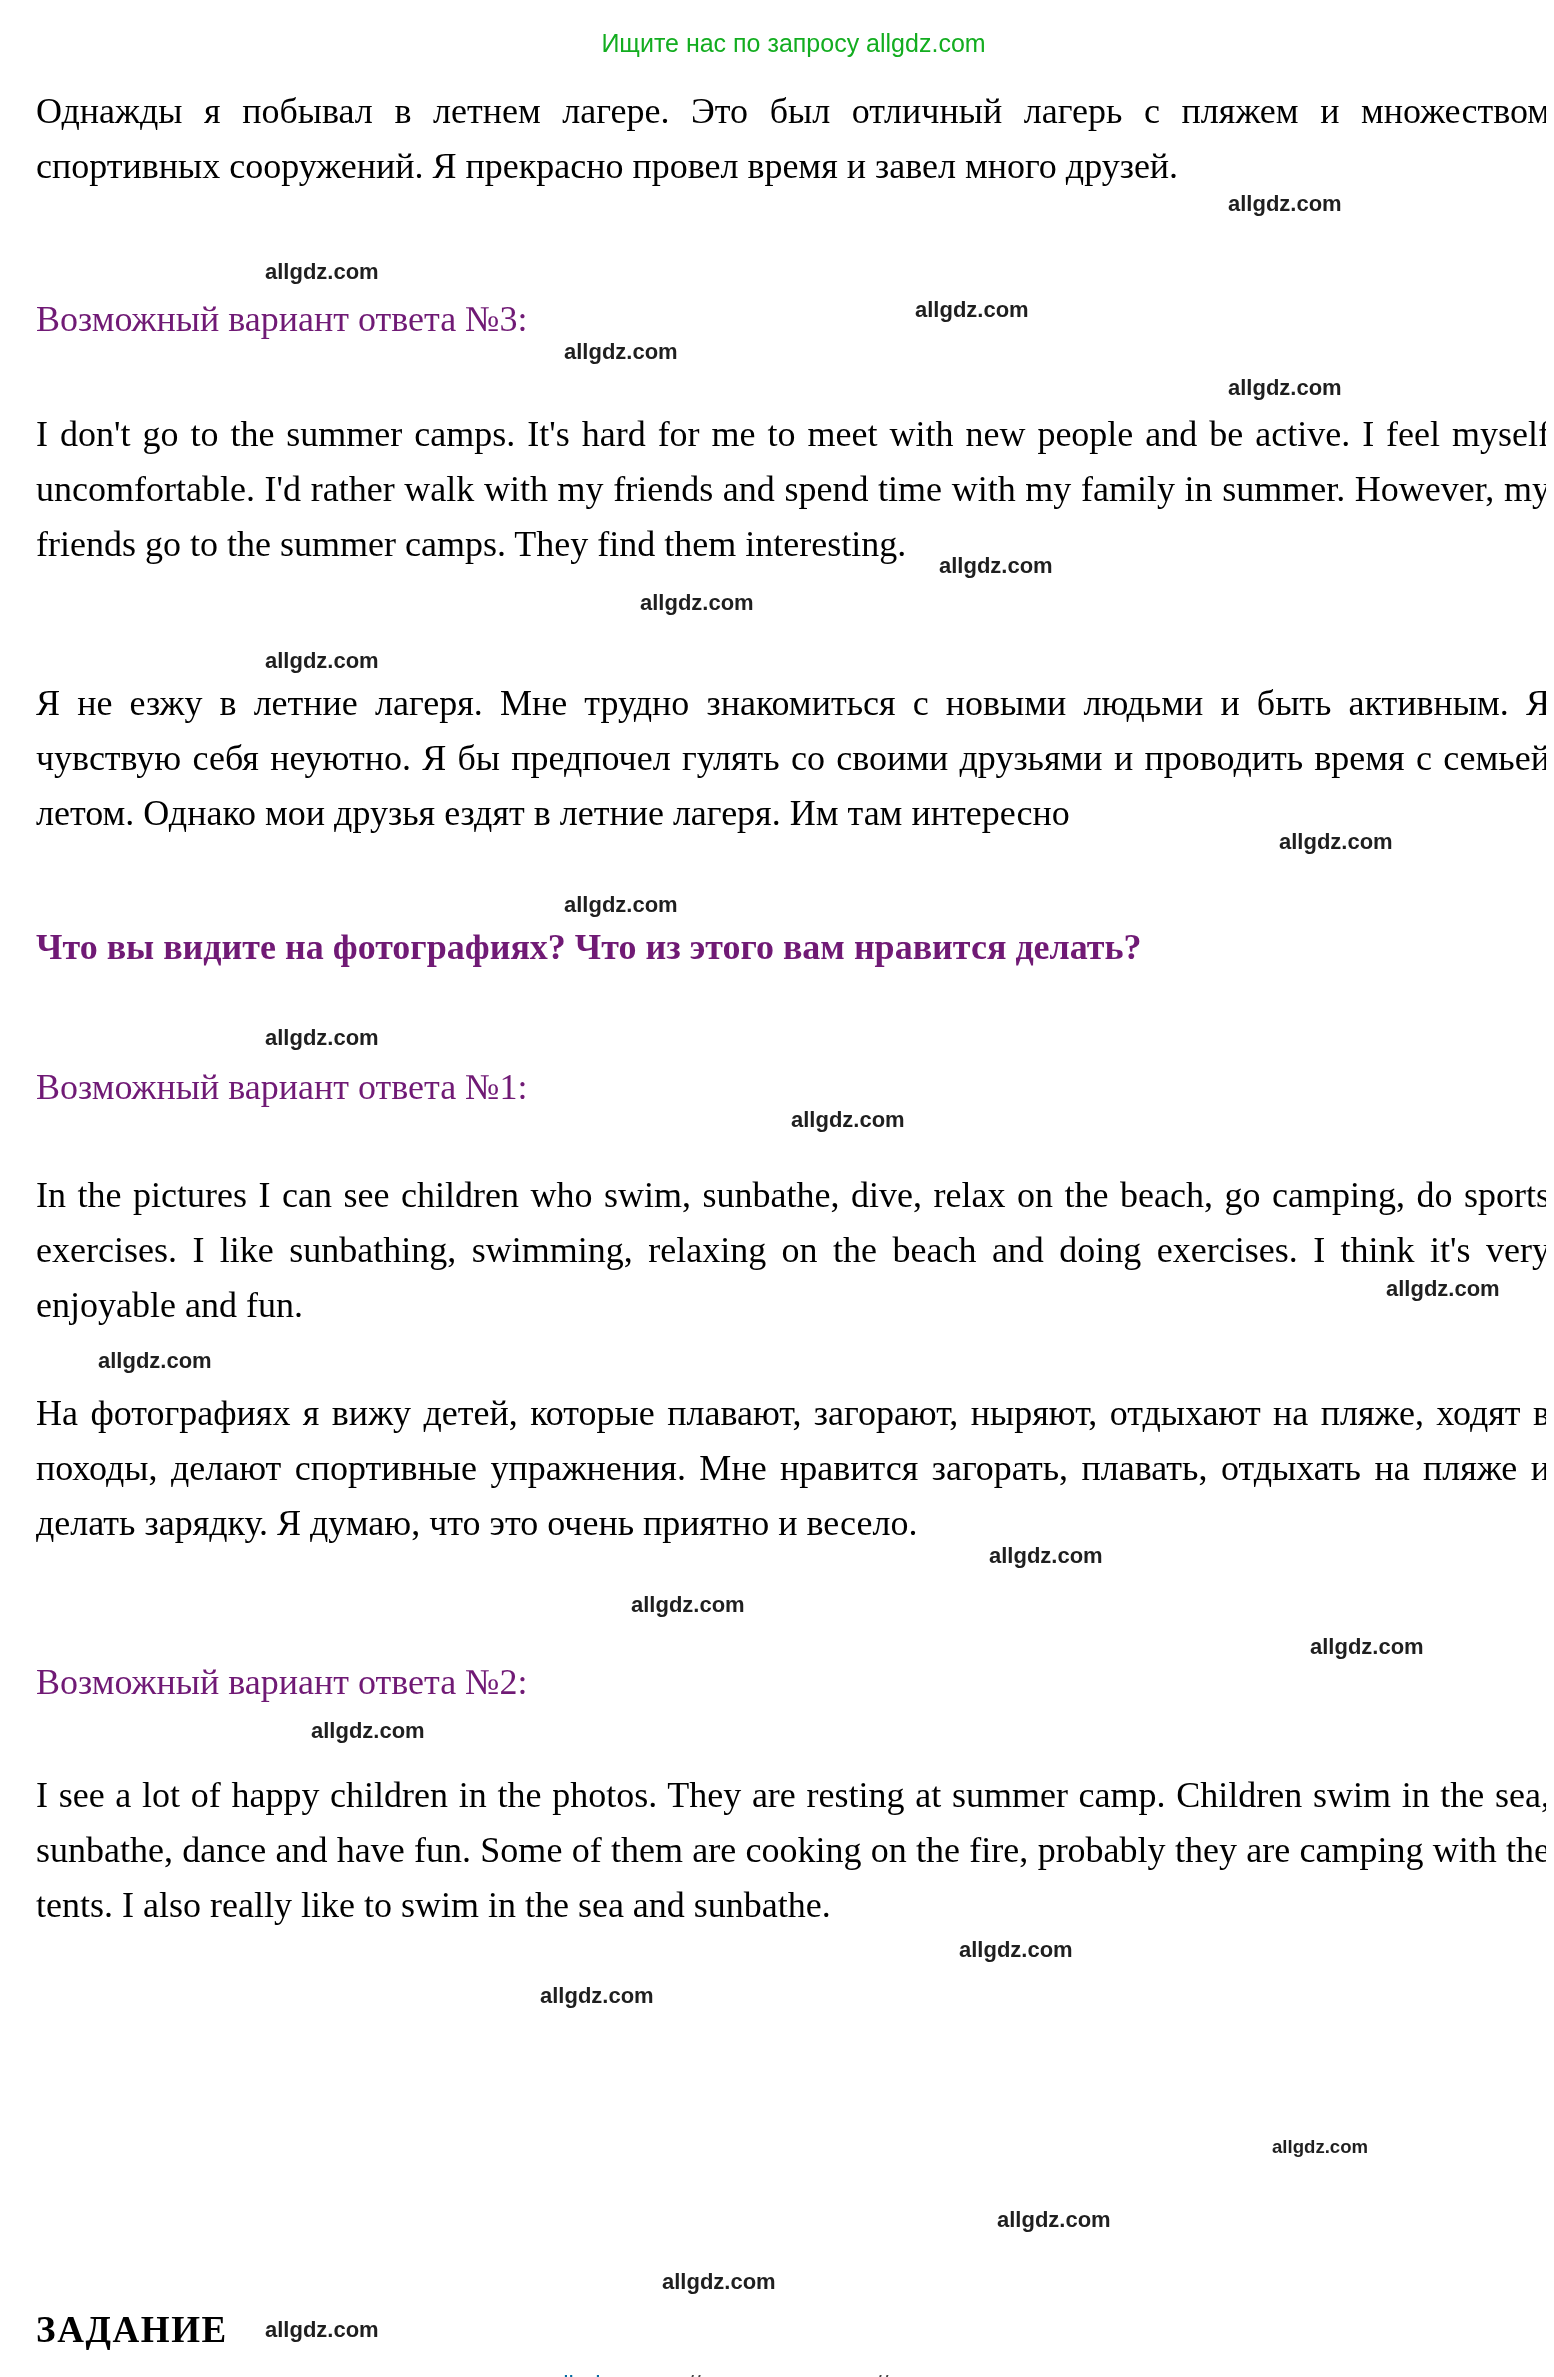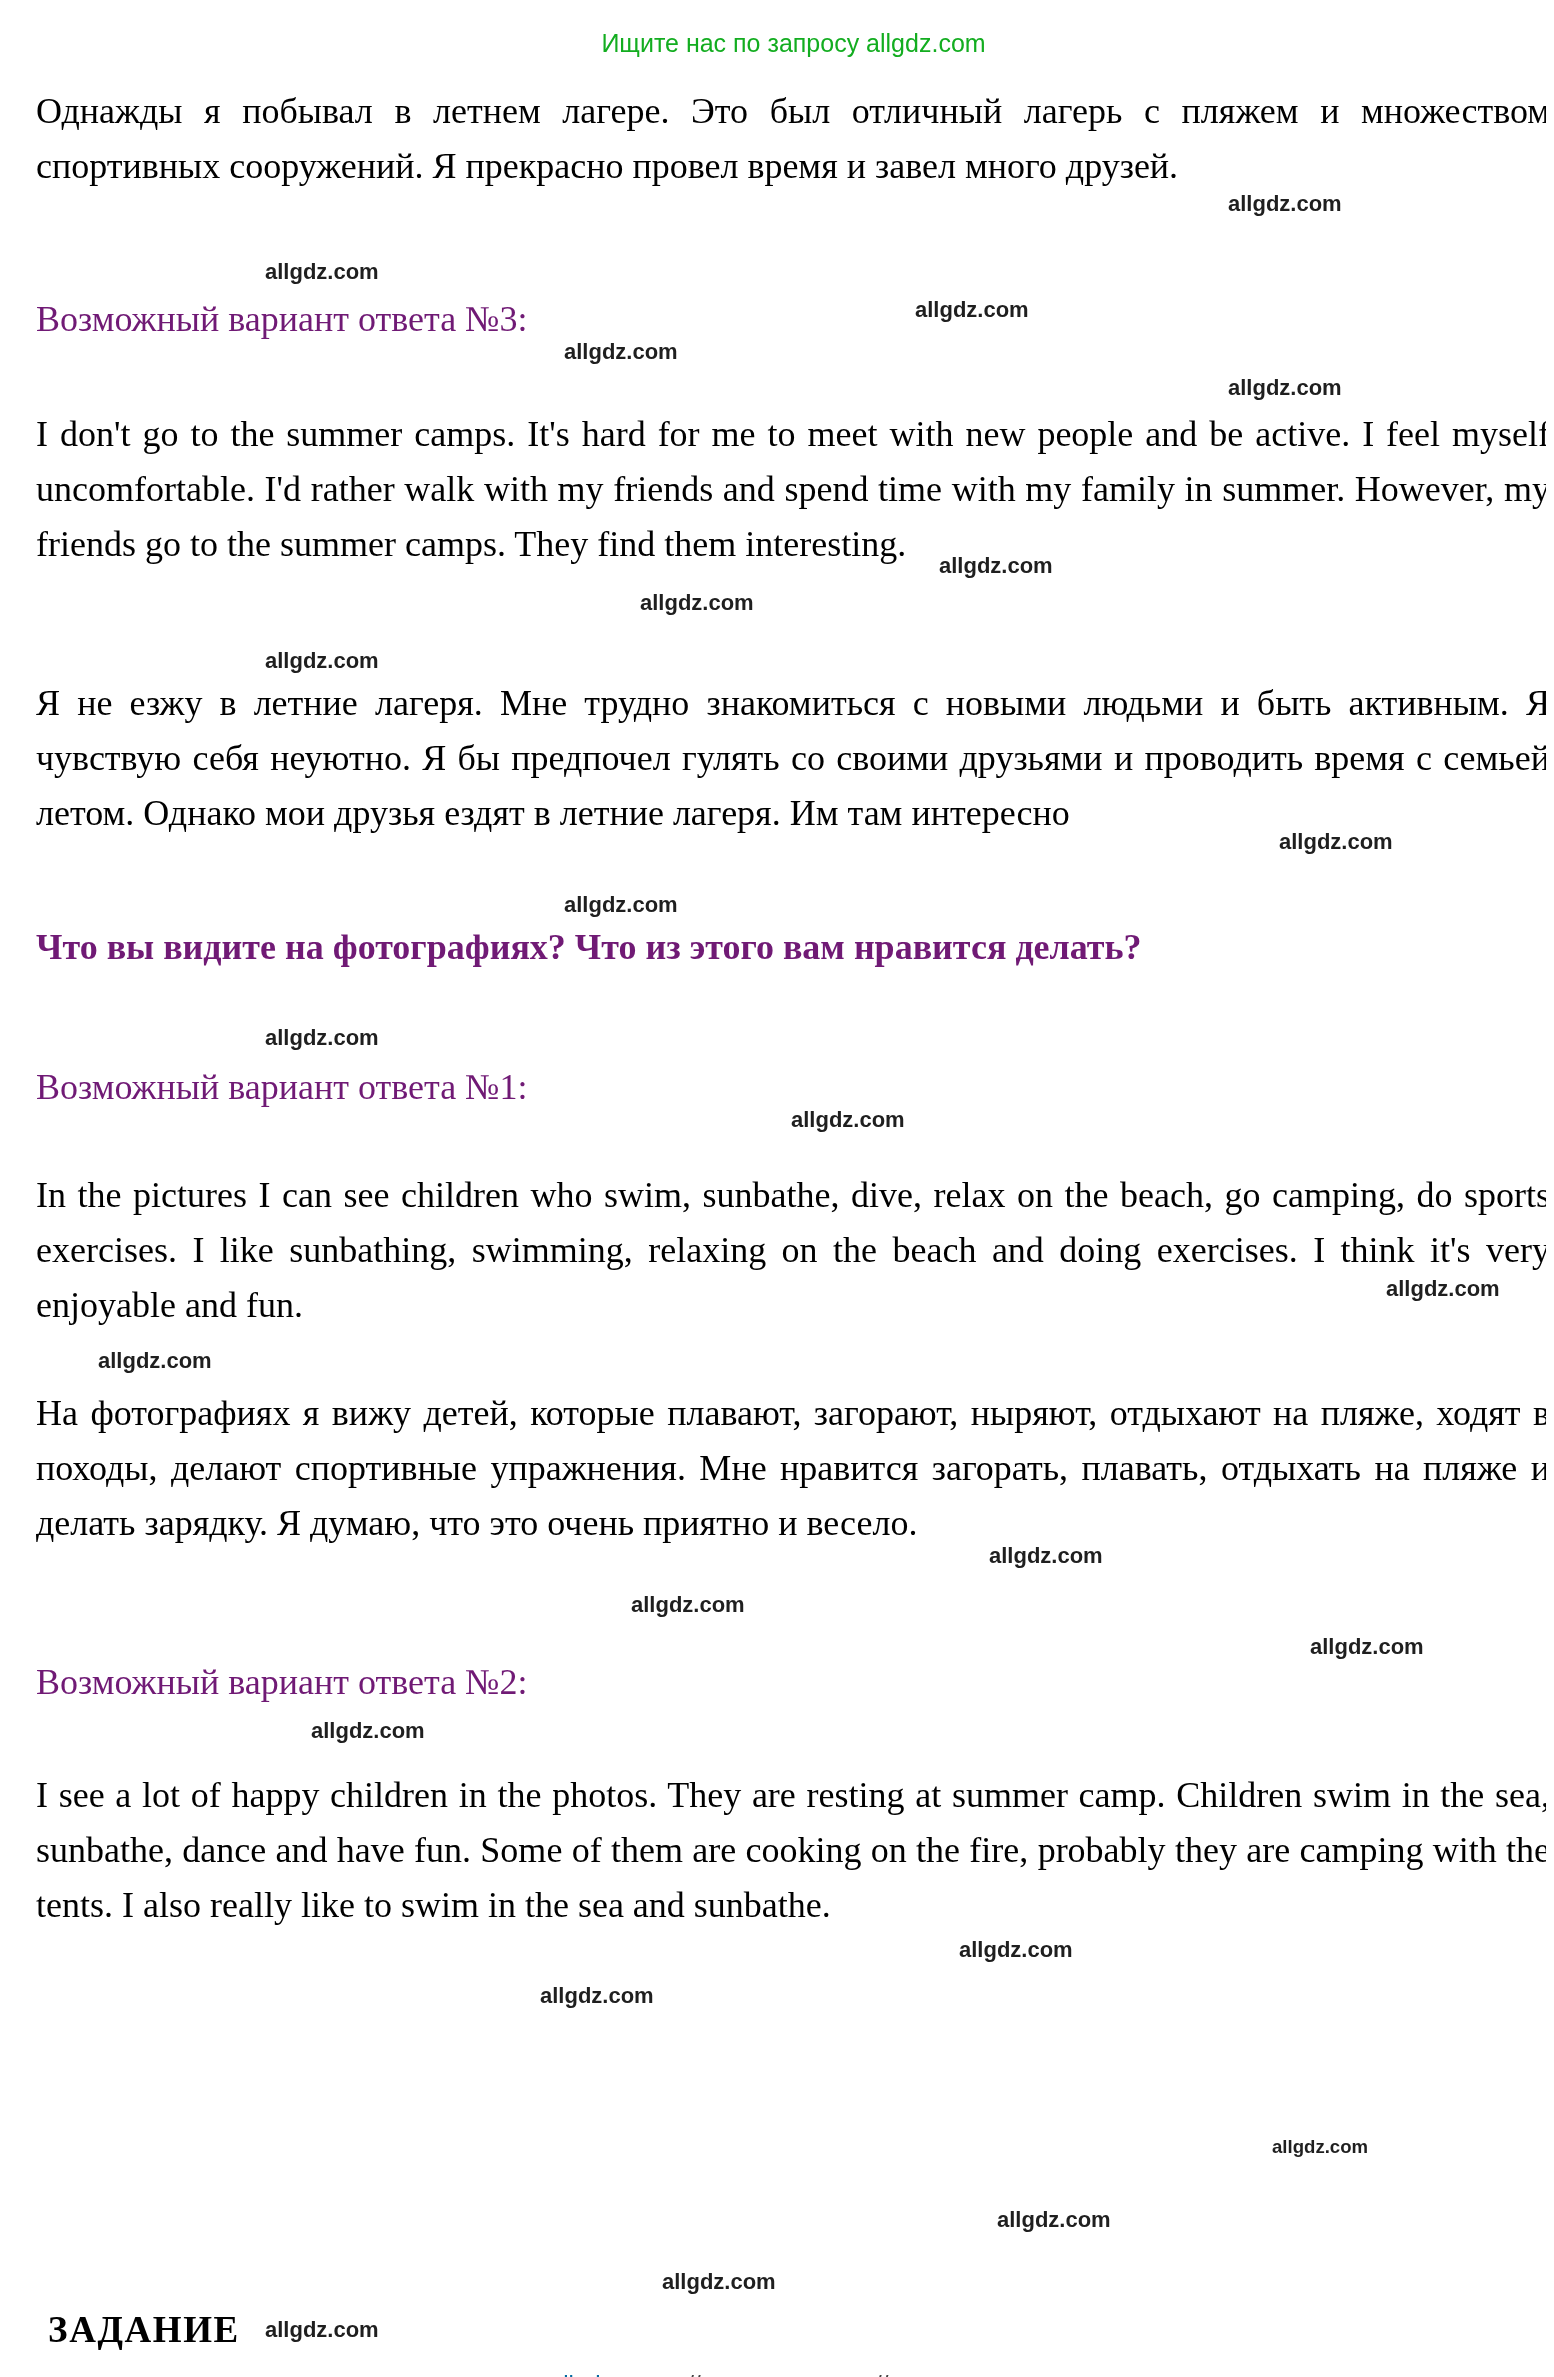--- a/index.html
+++ b/index.html
@@ -35,21 +35,21 @@
     left: 12px;
     width: 1530px;
     font-size: 36px;
     line-height: 55px;
     text-align: left;
     color: #701a75;
   }
   .bold { font-weight: bold; }
   .task-heading {
     position: absolute;
-    left: 24px;
+    left: 12px;
     font-size: 37px;
     font-weight: bold;
     letter-spacing: 1.6px;
     color: #000000;
   }
   .wm {
     position: absolute;
     font-family: "Liberation Sans", sans-serif;
     font-weight: bold;
     font-size: 22px;

